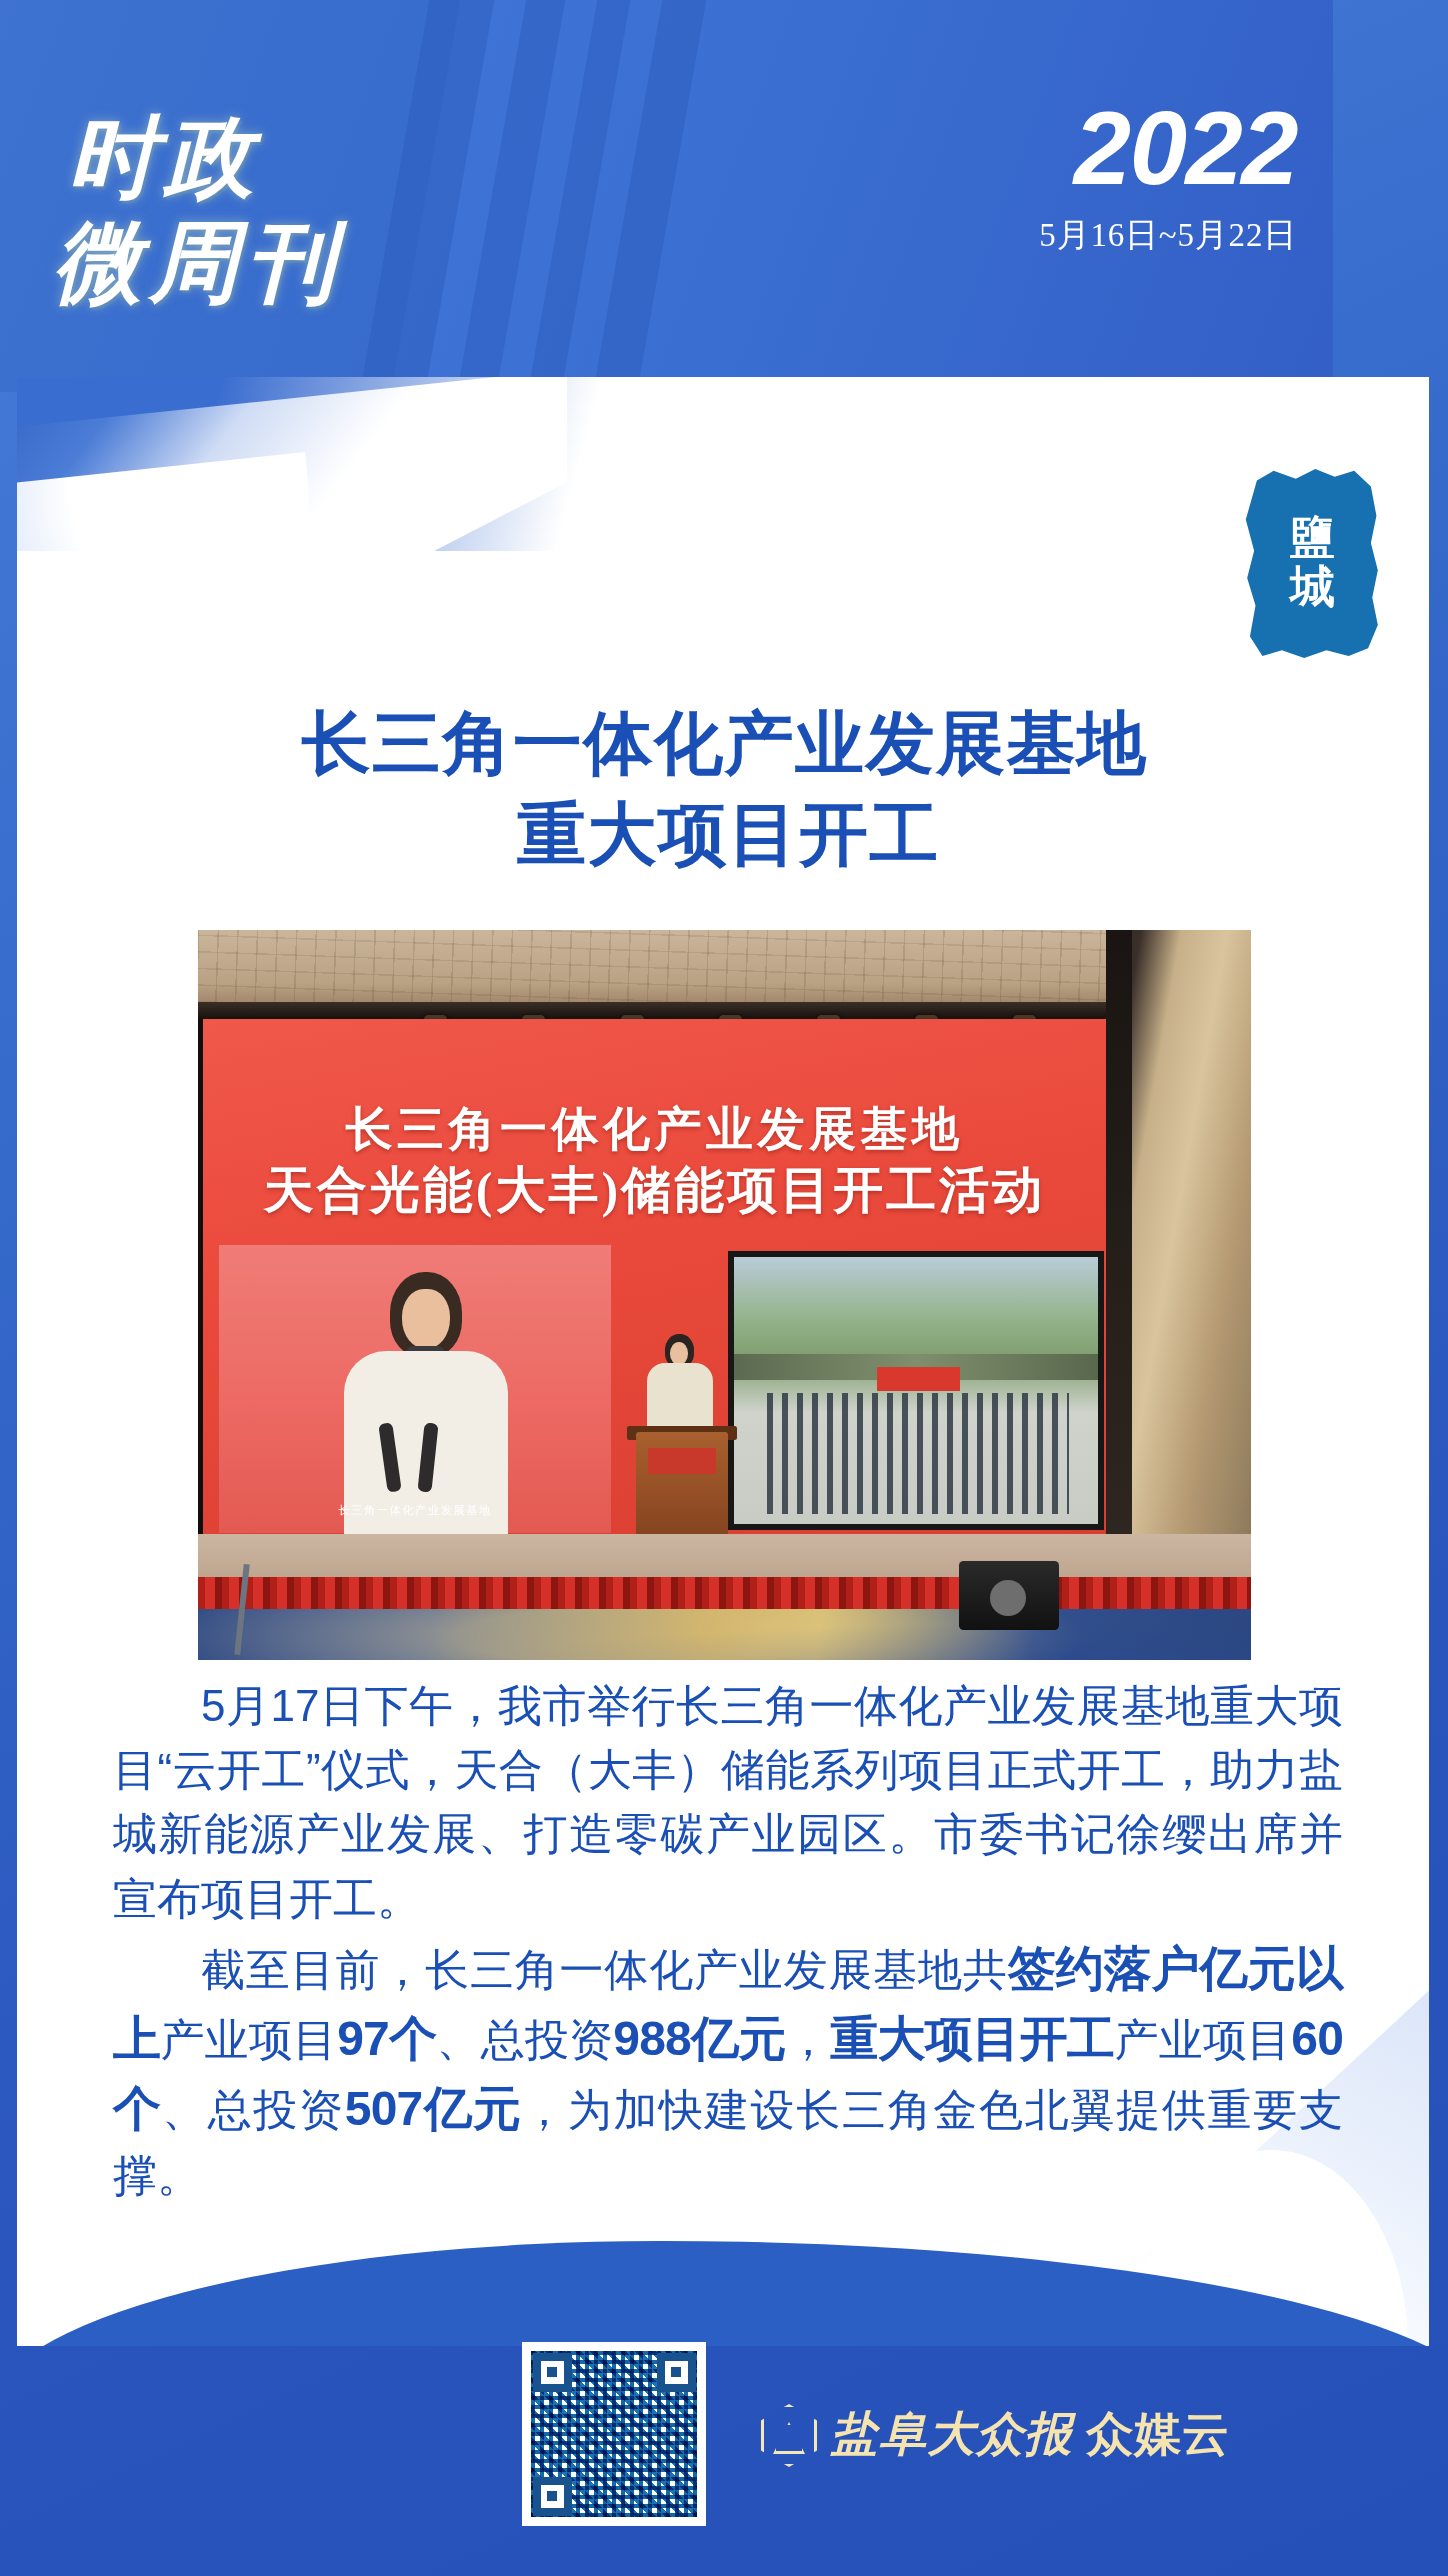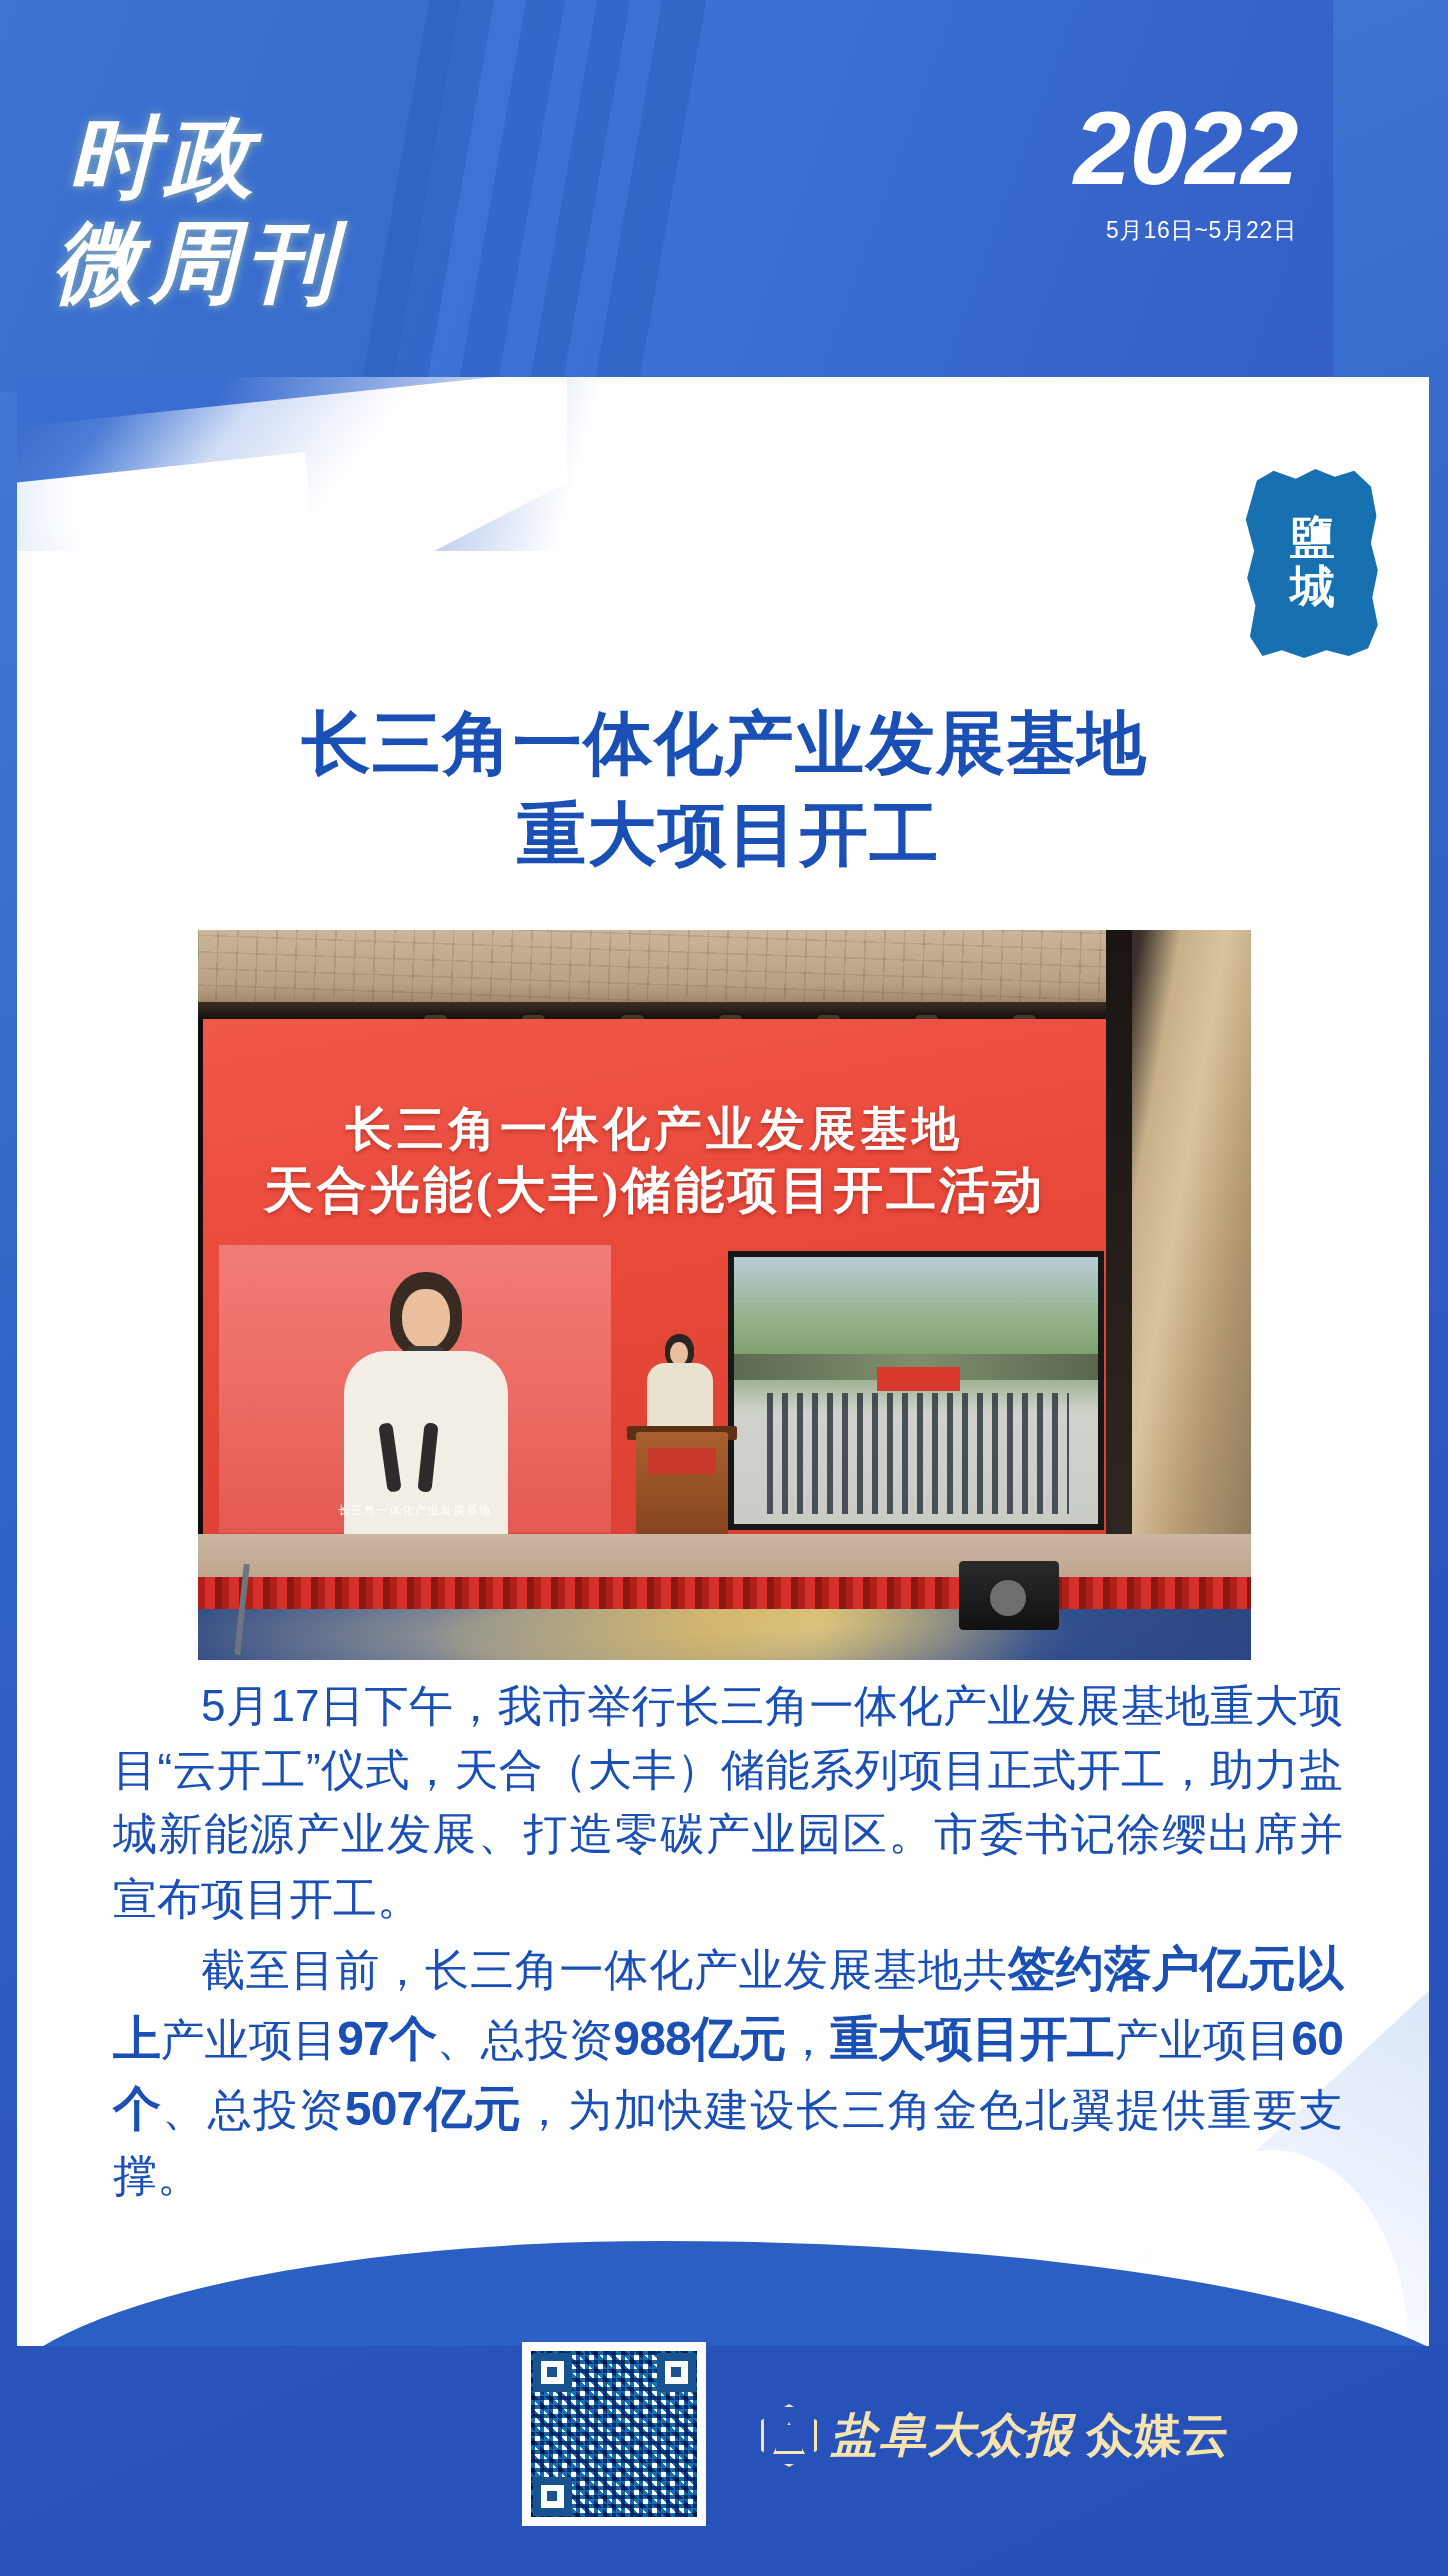--- a/index.html
+++ b/index.html
@@ -61,22 +61,22 @@
     position:absolute; right:36px; top:97px;
     color:#ffffff;
     font-family:Liberation Sans, sans-serif;
     font-weight:700; font-style:italic;
     font-size:103px; line-height:1;
     letter-spacing:-1.5px;
   }
   #daterange {
     position:absolute; right:36px; top:219px;
     color:#ffffff;
-    font-family:Liberation Sans, sans-serif;
-    font-size:23px; line-height:1;
+    font-family:Liberation Serif, serif;
+    font-size:33px; line-height:1;
     letter-spacing:0.8px;
   }
 
   
   #card {
     position:absolute;
     left:16.6px; top:377px;
     width:1412px; height:1969px;
     background:#ffffff;
     overflow:hidden;
@@ -397,21 +397,21 @@
     clip-path:polygon(50% 0, 100% 100%, 0 100%);
   }
   #logo-text {
     color:#f5e3b0;
     font-family:"Liberation Serif","DejaVu Serif",serif;
     font-weight:700; font-style:italic;
     font-size:47px; letter-spacing:1.5px;
     line-height:1;
     white-space:nowrap;
   }
-  #logo-text .part2 { font-style:normal; letter-spacing:0.8px; }
+  #logo-text .part2 { font-style:normal; letter-spacing:0.8px;font-family:Liberation Mono, monospace; }
 </style>
 </head>
 <body>
 
 <div id="poster">
 
   <div id="header">
     <div class="stripe wide"></div>
     <div class="stripe s1"></div>
     <div class="stripe s2"></div>

